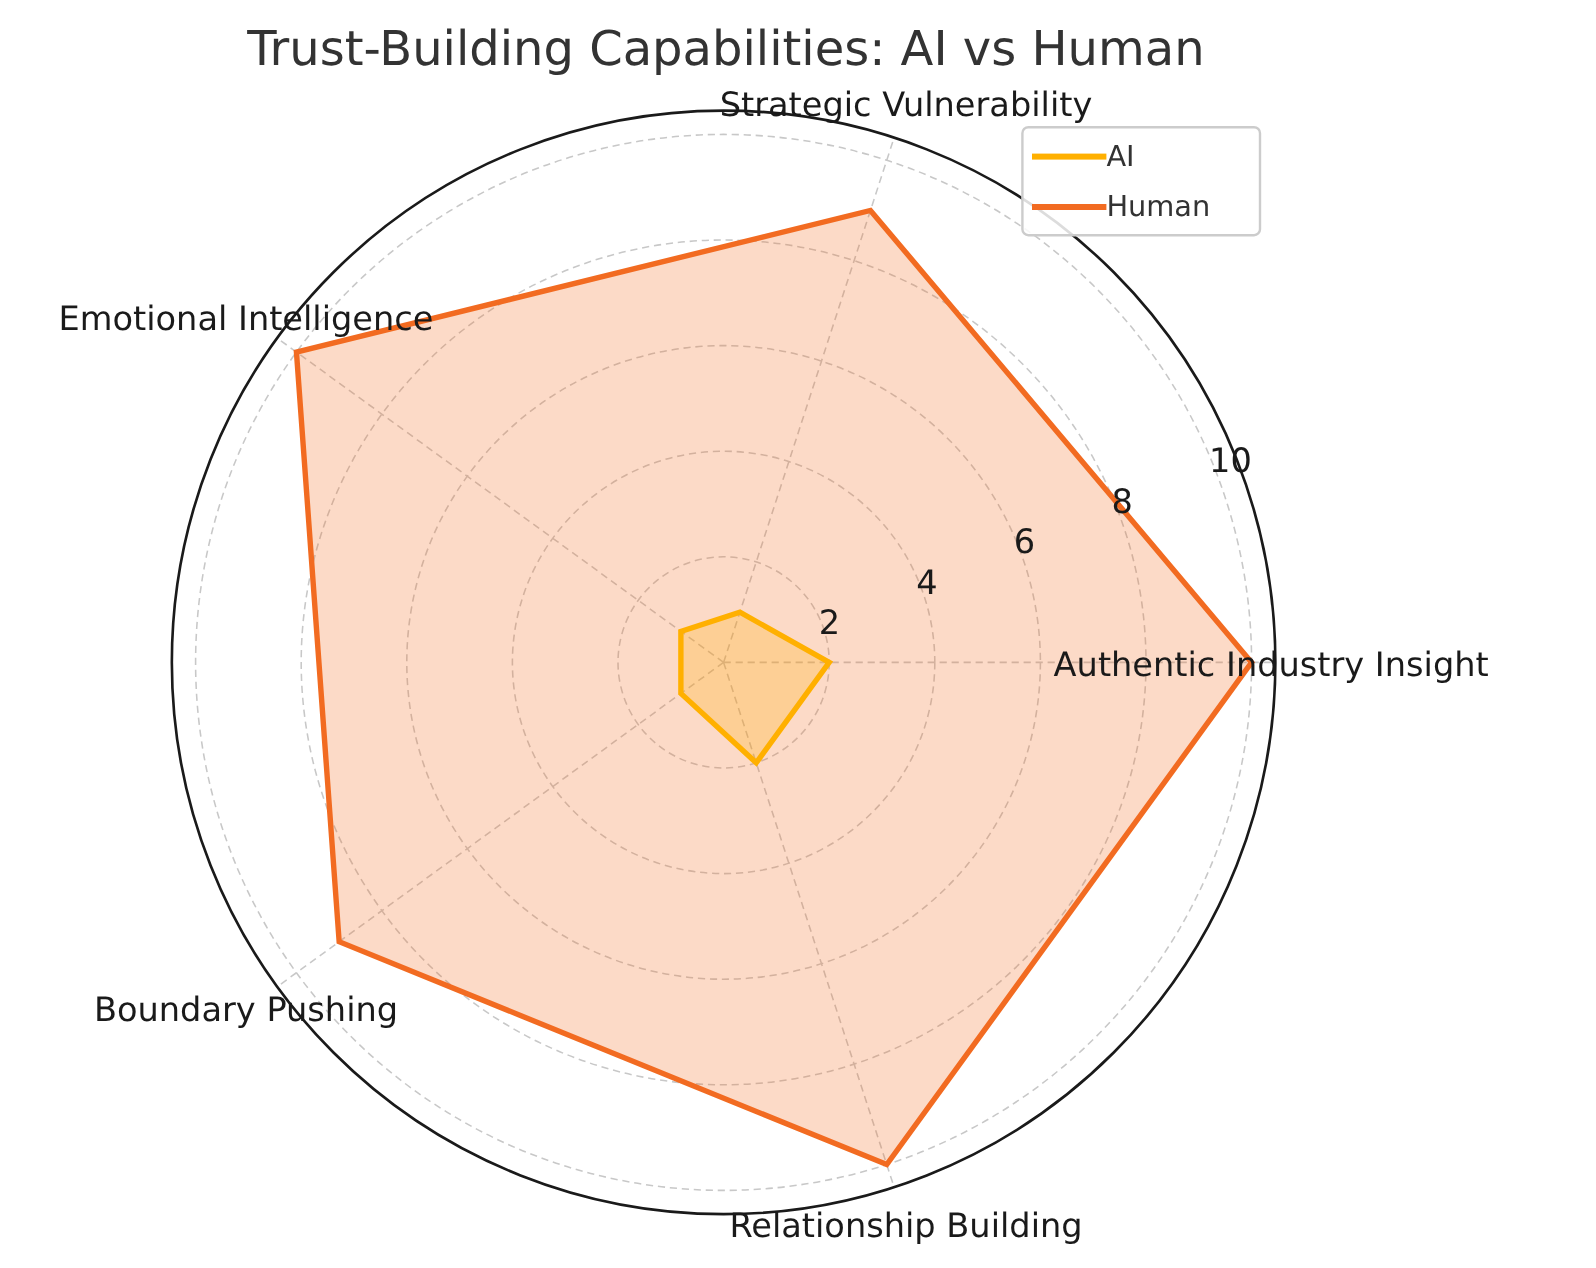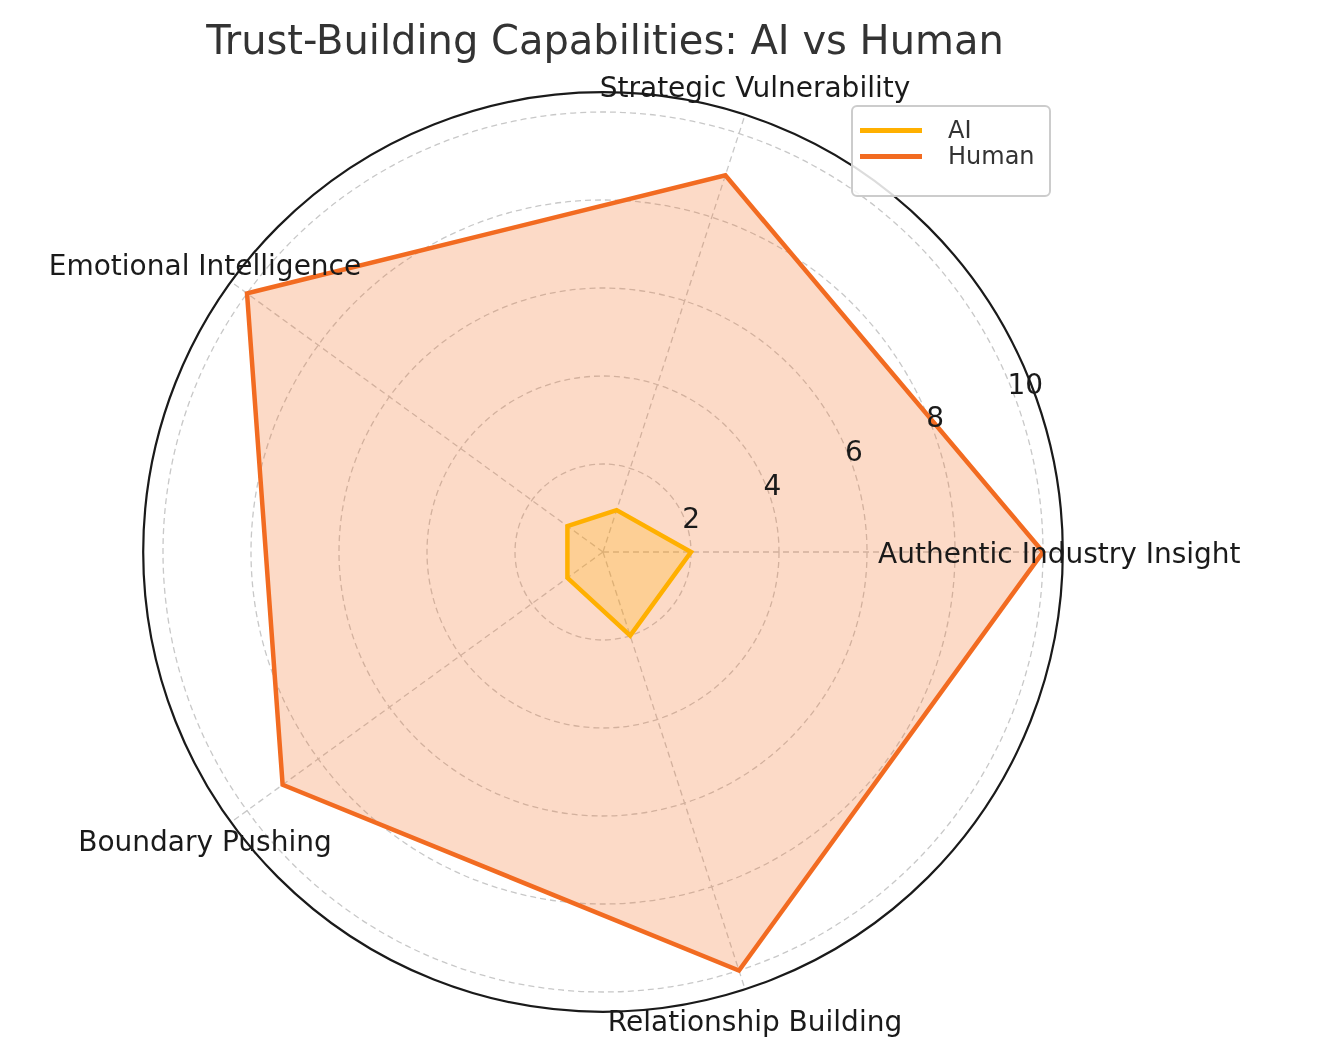--- a/index.html
+++ b/index.html
@@ -7,21 +7,21 @@
          font-family: "DejaVu Sans", sans-serif; }
   #chart-svg { position: absolute; left: 0; top: 0; }
   .title { font-size: 40px; fill: #333333; }
   .axis-label { font-size: 28px; fill: #1a1a1a; }
   .tick-label { font-size: 28px; fill: #1a1a1a; }
   .legend-box { position: absolute; left: 851px; top: 105px; width: 200px; height: 92px;
                 border: 2px solid #cccccc; border-radius: 6px; background: rgba(255,255,255,0.85);
                 box-sizing: border-box; }
   .legend-item { position: absolute; left: 0; height: 30px; display: flex; align-items: center; }
   .legend-swatch { width: 62px; height: 5px; margin-left: 7px; }
-  .legend-text { margin-left: 26px; font-size: 24px; color: #333333; }
+  .legend-text { font-size: 24px; color: #333333; }
 </style>
 </head>
 <body>
 
 <svg id="chart-svg" width="1330" height="1057" viewBox="0 0 1330 1057" xmlns="http://www.w3.org/2000/svg">
   <text class="title" x="605" y="54" text-anchor="middle">Trust-Building Capabilities: AI vs Human</text>
   <g id="grid-layer">
       <circle cx="603" cy="552" r="88" fill="none" stroke="#c8c8c8" stroke-width="1.3" stroke-dasharray="6 4"></circle>
       <circle cx="603" cy="552" r="176" fill="none" stroke="#c8c8c8" stroke-width="1.3" stroke-dasharray="6 4"></circle>
       <circle cx="603" cy="552" r="264" fill="none" stroke="#c8c8c8" stroke-width="1.3" stroke-dasharray="6 4"></circle>
@@ -54,17 +54,17 @@
       <text x="205" y="851" class="axis-label" text-anchor="middle">Boundary Pushing</text>
       <text x="755" y="1031" class="axis-label" text-anchor="middle">Relationship Building</text>
     </g>
 </svg>
 
 <div class="legend-box">
   <div class="legend-item" style="top:8px">
     <span class="legend-swatch" id="sw0" style="background: rgb(255, 176, 0);"></span>
     <span class="legend-text">AI</span>
   </div>
-  <div class="legend-item" style="top:34px">
+  <div class="legend-item" style="top:50px">
     <span class="legend-swatch" id="sw1" style="background: rgb(242, 107, 33);"></span>
     <span class="legend-text">Human</span>
   </div>
 </div>
 
 </body></html>

